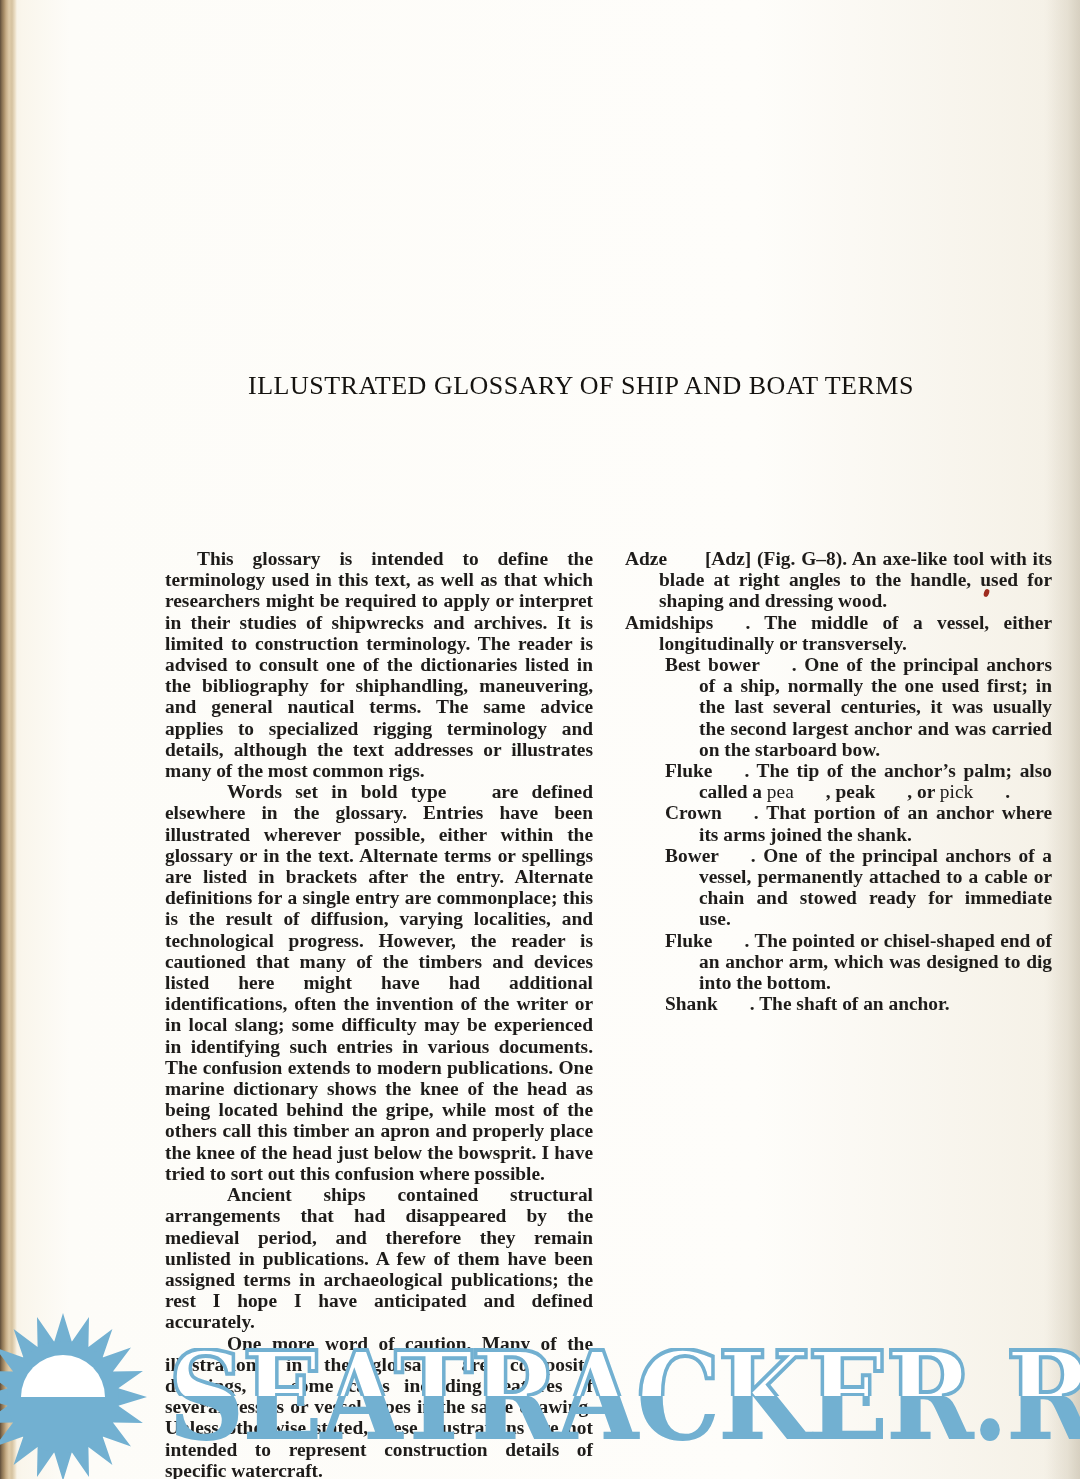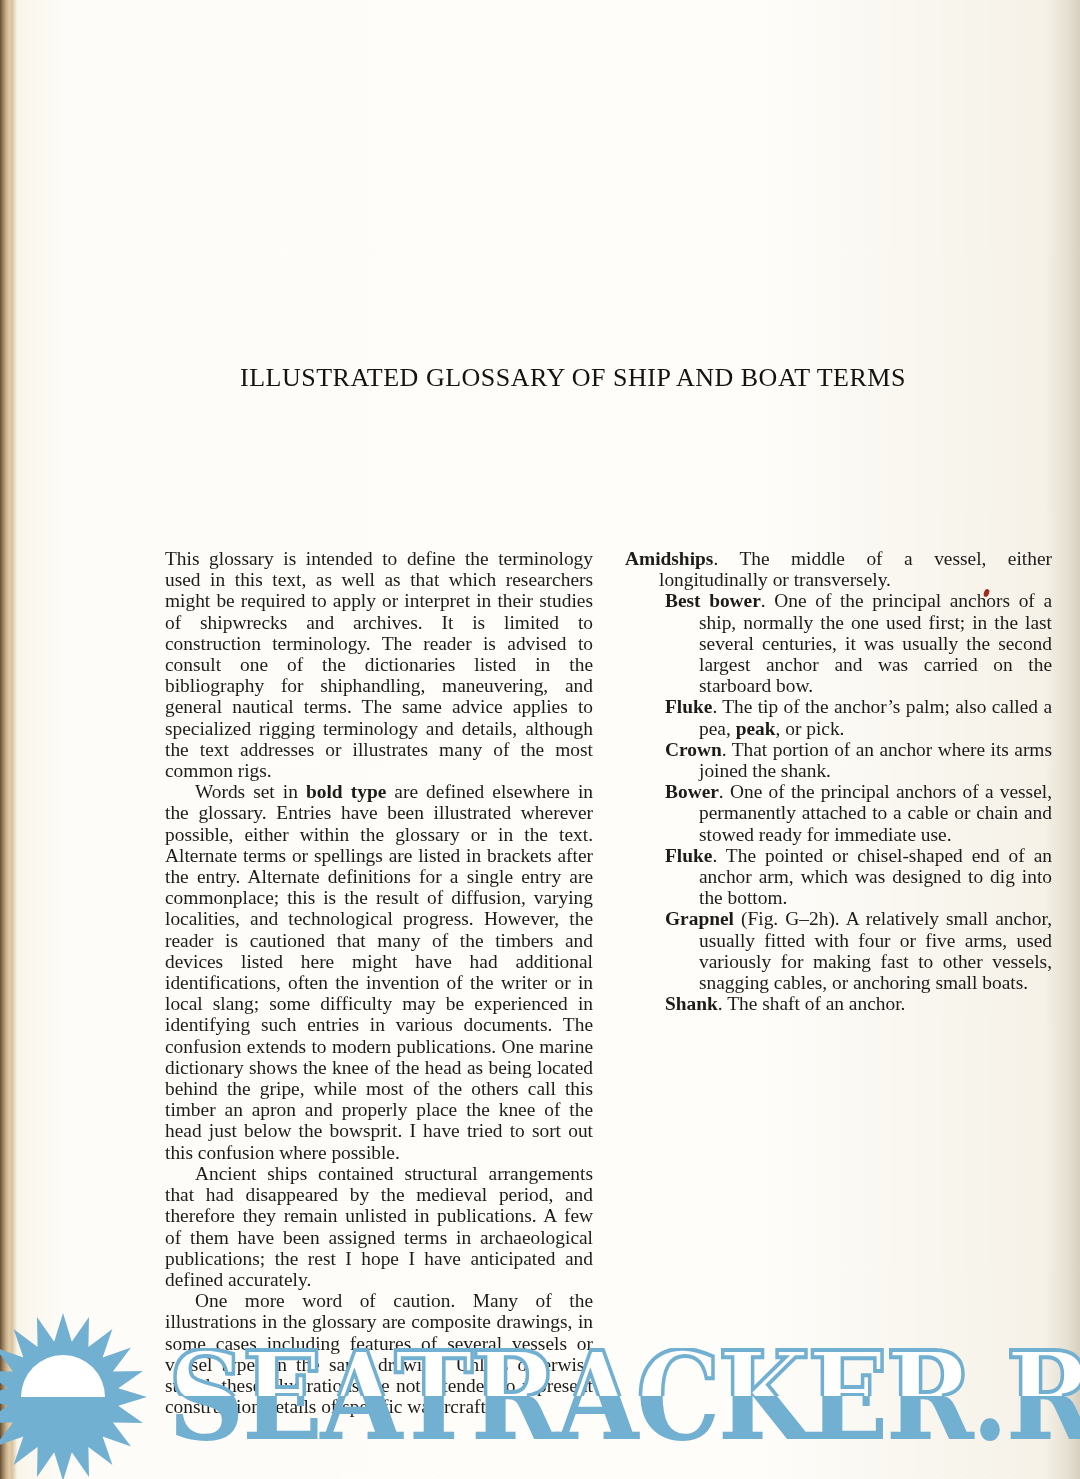--- a/index.html
+++ b/index.html
@@ -11,33 +11,33 @@
   .page{position:absolute;inset:0;
     background:linear-gradient(90deg,#f2ebdc 0px,#faf6ec 22px,#fdfcf8 70px,#fefdfa 70%,#f5f1e7 97%,#ebe6d9 100%);
   }
   .binding{position:absolute;left:0;top:0;width:17px;height:100%;z-index:1;
     background:linear-gradient(90deg,#5f4e3a 0px,#8a7354 2px,#a98f68 4px,#c6ad87 6px,#dfcca9 9px,#d5c2a0 12px,#ecdfc6 15px,rgba(236,223,198,0) 17px);
   }
   .right-shadow{position:absolute;right:0;top:0;width:36px;height:100%;z-index:1;
     background:linear-gradient(90deg,rgba(208,198,178,0) 0%,rgba(213,205,189,0.35) 65%,rgba(198,190,172,0.55) 100%);
   }
   .title{
-    position:absolute;left:130px;top:360px;width:880px;margin:3px;z-index:2;
+    position:absolute;left:130px;top:360px;width:880px;margin:11px;z-index:2;
     font-size:26px;font-weight:400;letter-spacing:0.5px;text-align:center;
     color:#151310;white-space:nowrap;
   }
   .col{position:absolute;top:548px;z-index:2;color:#1e1c1a;
     font-size:19.4px;line-height:21.2px;text-align:justify;}
   .col-left{left:165px;width:428px;}
   .col-right{left:625px;width:427px;}
   .col p{margin:0;}
   .para.indent{text-indent:30px;}
   .entry{padding-left:34px;text-indent:-34px;}
   .entry.level1{margin-left:40px;}
-  .s-r{font-weight:400;font-style:normal;}
+  .s-r{font-weight:700;font-style:normal;margin-left:32px;}
   .s-b{font-weight:700;}
   .s-i{}
   .speck{position:absolute;left:984px;top:589px;width:5px;height:8px;z-index:2;
     background:var(--artifact,#9e2b1e);border-radius:60% 40% 50% 50%;transform:rotate(18deg);}
   .watermark{position:absolute;inset:0;z-index:5;pointer-events:none;}
   .sun{position:absolute;left:-21px;top:1313px;}
   .wm-fill{fill:var(--wm,#72b0d1);}
   .wm-text{
     position:absolute;left:168px;top:1348px;width:1100px;height:96px;
     transform:scaleX(0.87);transform-origin:0 0;
@@ -59,27 +59,27 @@
   <h1 class="title">ILLUSTRATED GLOSSARY OF SHIP AND BOAT TERMS</h1>
 
   <div class="col col-left">
       <p class="para"><span class="s-r">This glossary is intended to define the terminology used in this text, as well as that which researchers might be required to apply or interpret in their studies of shipwrecks and archives. It is limited to construction terminology. The reader is advised to consult one of the dictionaries listed in the bibliography for shiphandling, maneuvering, and general nautical terms. The same advice applies to specialized rigging terminology and details, although the text addresses or illustrates many of the most common rigs.</span></p>
       <p class="para indent"><span class="s-r">Words set in </span><span class="s-b">bold type</span><span class="s-r"> are defined elsewhere in the glossary. Entries have been illustrated wherever possible, either within the glossary or in the text. Alternate terms or spellings are listed in brackets after the entry. Alternate definitions for a single entry are commonplace; this is the result of diffusion, varying localities, and technological progress. However, the reader is cautioned that many of the timbers and devices listed here might have had additional identifications, often the invention of the writer or in local slang; some difficulty may be experienced in identifying such entries in various documents. The confusion extends to modern publications. One marine dictionary shows the knee of the head as being located behind the gripe, while most of the others call this timber an apron and properly place the knee of the head just below the bowsprit. I have tried to sort out this confusion where possible.</span></p>
       <p class="para indent"><span class="s-r">Ancient ships contained structural arrangements that had disappeared by the medieval period, and therefore they remain unlisted in publications. A few of them have been assigned terms in archaeological publications; the rest I hope I have anticipated and defined accurately.</span></p>
       <p class="para indent"><span class="s-r">One more word of caution. Many of the illustrations in the glossary are composite drawings, in some cases including features of several vessels or vessel types in the same drawing. Unless otherwise stated, these illustrations are not intended to represent construction details of specific watercraft.</span></p>
     </div>
 
   <div class="col col-right">
+      <p class="entry"><span class="s-b">Adze</span><span class="s-r"> [Adz] (Fig. G–8). An axe-like tool with its blade at right angles to the handle, used for shaping and dressing wood.</span></p>
       <p class="entry"><span class="s-b">Amidships</span><span class="s-r">. The middle of a vessel, either longitudinally or transversely.</span></p>
       <p class="entry level1"><span class="s-b">Best bower</span><span class="s-r">. One of the principal anchors of a ship, normally the one used first; in the last several centuries, it was usually the second largest anchor and was carried on the starboard bow.</span></p>
       <p class="entry level1"><span class="s-b">Fluke</span><span class="s-r">. The tip of the anchor’s palm; also called a </span><span class="s-i">pea</span><span class="s-r">, </span><span class="s-b">peak</span><span class="s-r">, or </span><span class="s-i">pick</span><span class="s-r">.</span></p>
       <p class="entry level1"><span class="s-b">Crown</span><span class="s-r">. That portion of an anchor where its arms joined the shank.</span></p>
       <p class="entry level1"><span class="s-b">Bower</span><span class="s-r">. One of the principal anchors of a vessel, permanently attached to a cable or chain and stowed ready for immediate use.</span></p>
       <p class="entry level1"><span class="s-b">Fluke</span><span class="s-r">. The pointed or chisel-shaped end of an anchor arm, which was designed to dig into the bottom.</span></p>
-      <p class="entry level1"><span class="s-b">Grapnel</span><span class="s-r"> (Fig. G–2h). A relatively small anchor, usually fitted with four or five arms, used variously for making fast to other vessels, snagging cables, or anchoring small boats.</span></p>
       <p class="entry level1"><span class="s-b">Shank</span><span class="s-r">. The shaft of an anchor.</span></p>
     </div>
 
   <div class="speck"></div>
 
   <div class="watermark">
     <svg class="sun" width="168" height="168" viewBox="0 0 168 168" aria-hidden="true">
       <polygon id="sun-star" class="wm-fill" points="84.0,0.0 92.8,28.7 110.0,4.1 109.4,34.1 133.4,16.0 123.6,44.4 152.0,34.6 133.9,58.6 163.9,58.0 139.3,75.2 168.0,84.0 139.3,92.8 163.9,110.0 133.9,109.4 152.0,133.4 123.6,123.6 133.4,152.0 109.4,133.9 110.0,163.9 92.8,139.3 84.0,168.0 75.2,139.3 58.0,163.9 58.6,133.9 34.6,152.0 44.4,123.6 16.0,133.4 34.1,109.4 4.1,110.0 28.7,92.8 0.0,84.0 28.7,75.2 4.1,58.0 34.1,58.6 16.0,34.6 44.4,44.4 34.6,16.0 58.6,34.1 58.0,4.1 75.2,28.7"></polygon>
       <circle cx="84" cy="84" r="56" class="wm-fill"></circle>
       <path d="M 42 84 A 42 42 0 0 1 126 84 Z" fill="#ffffff"></path>

